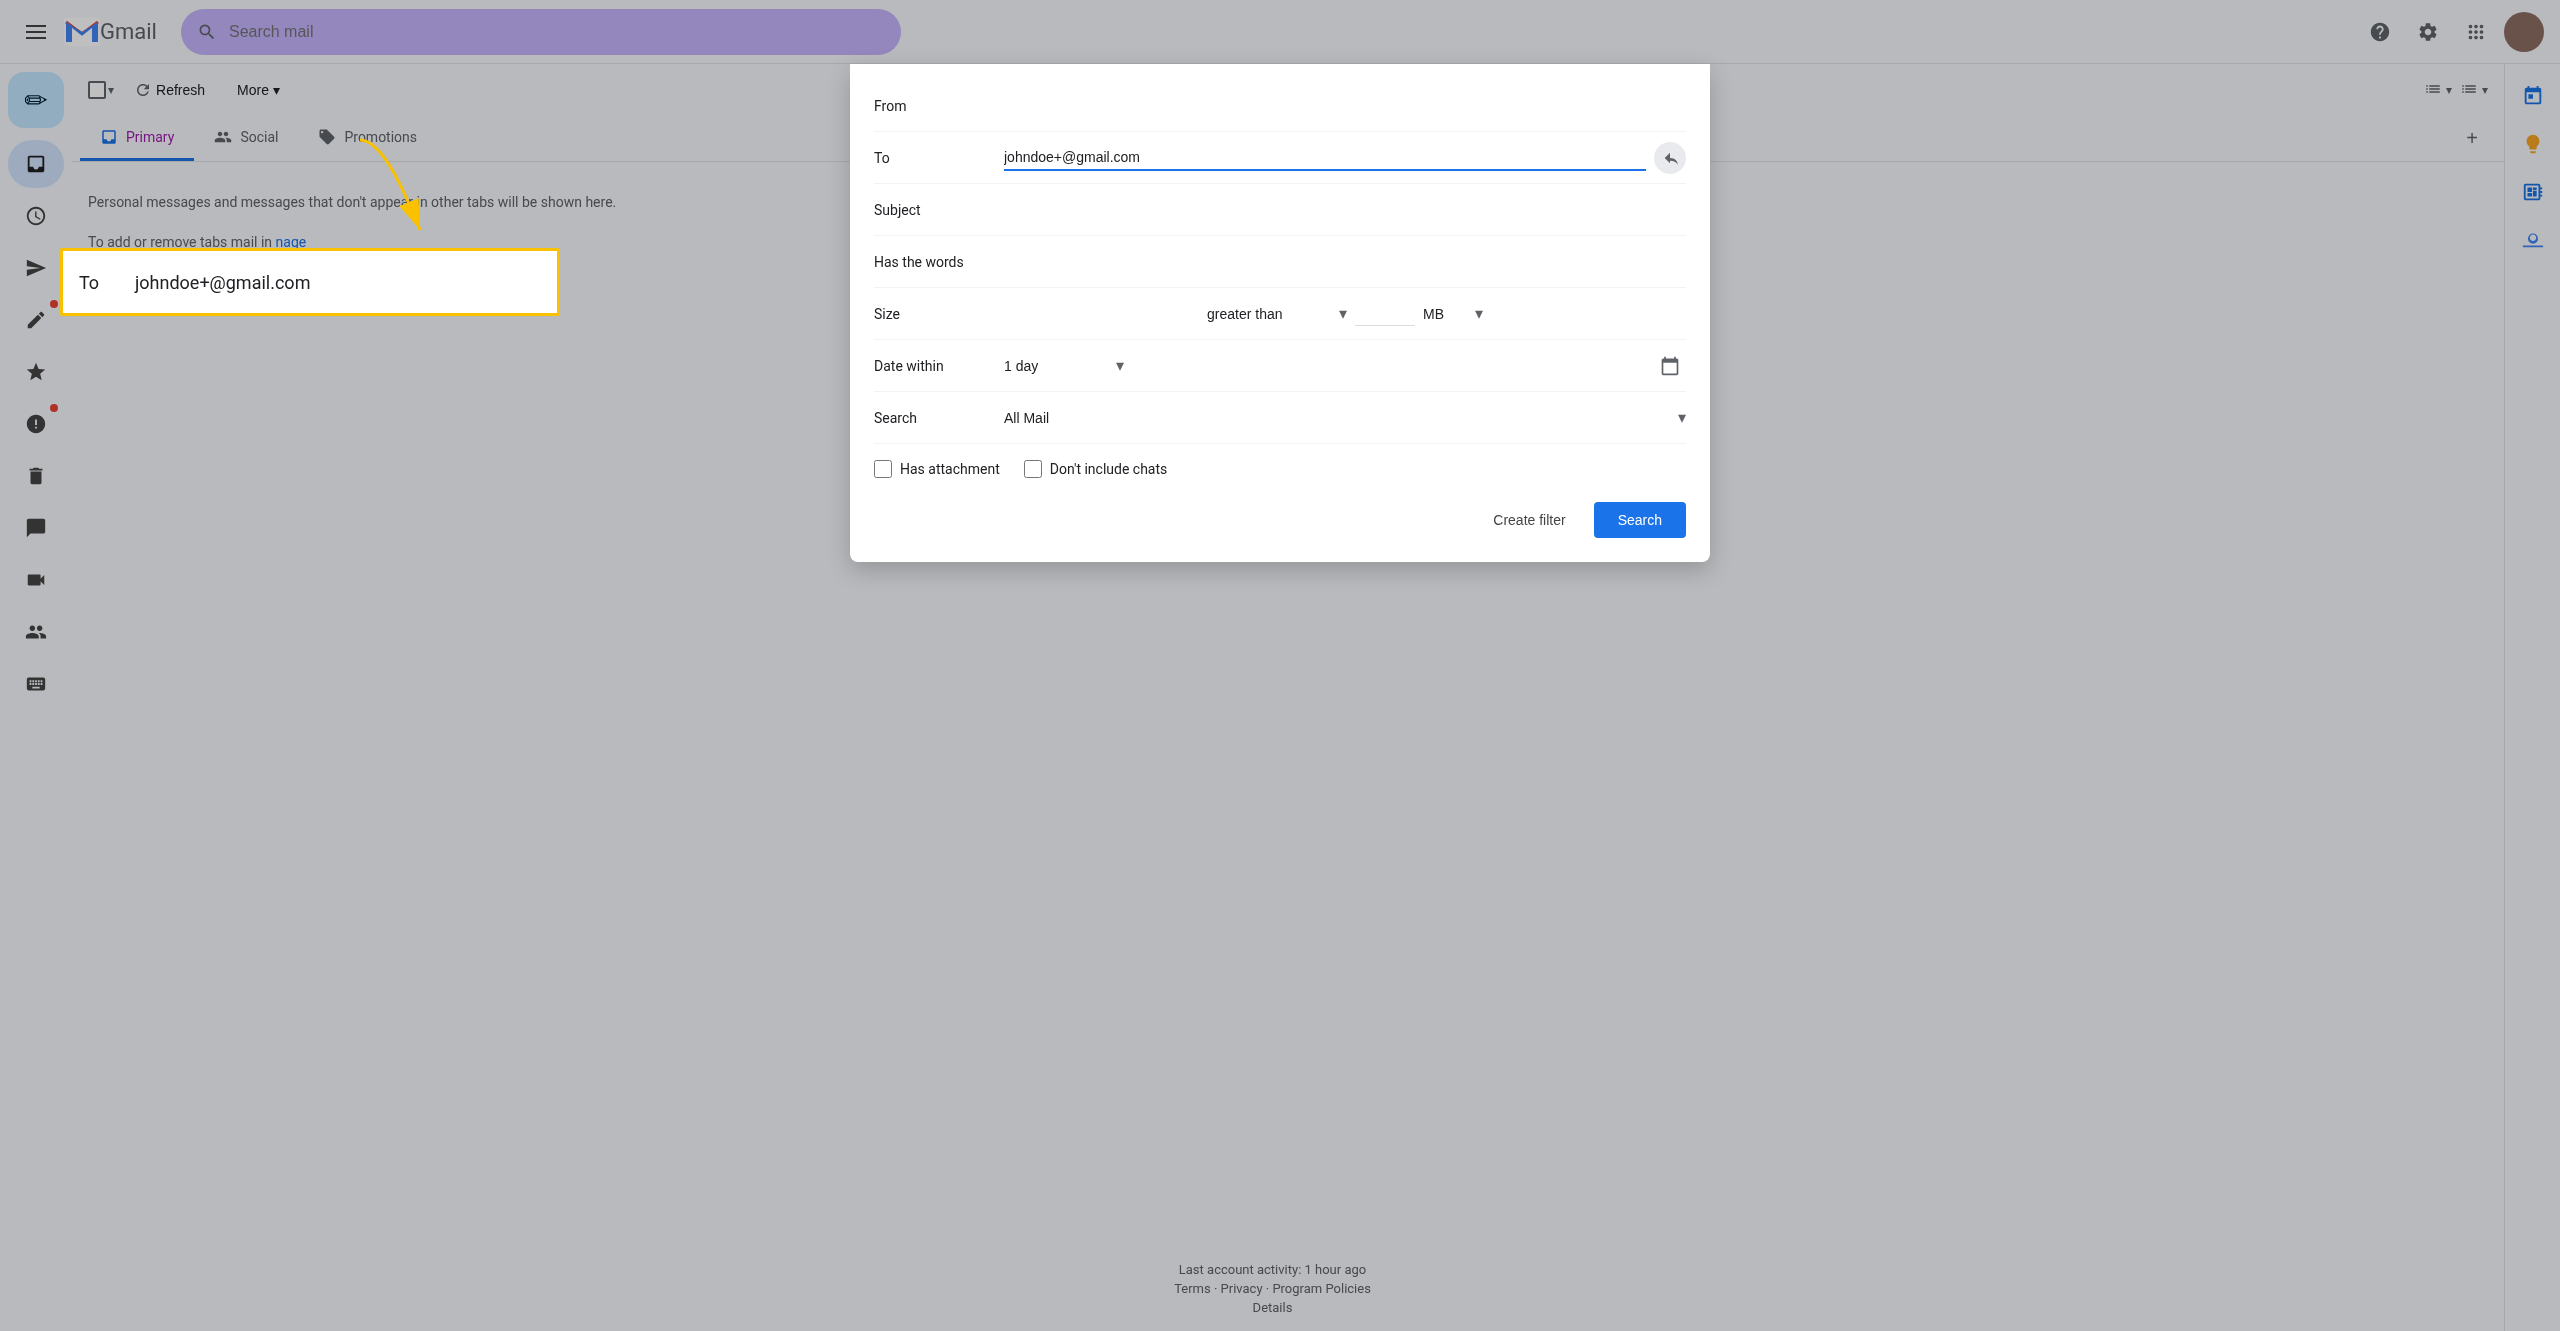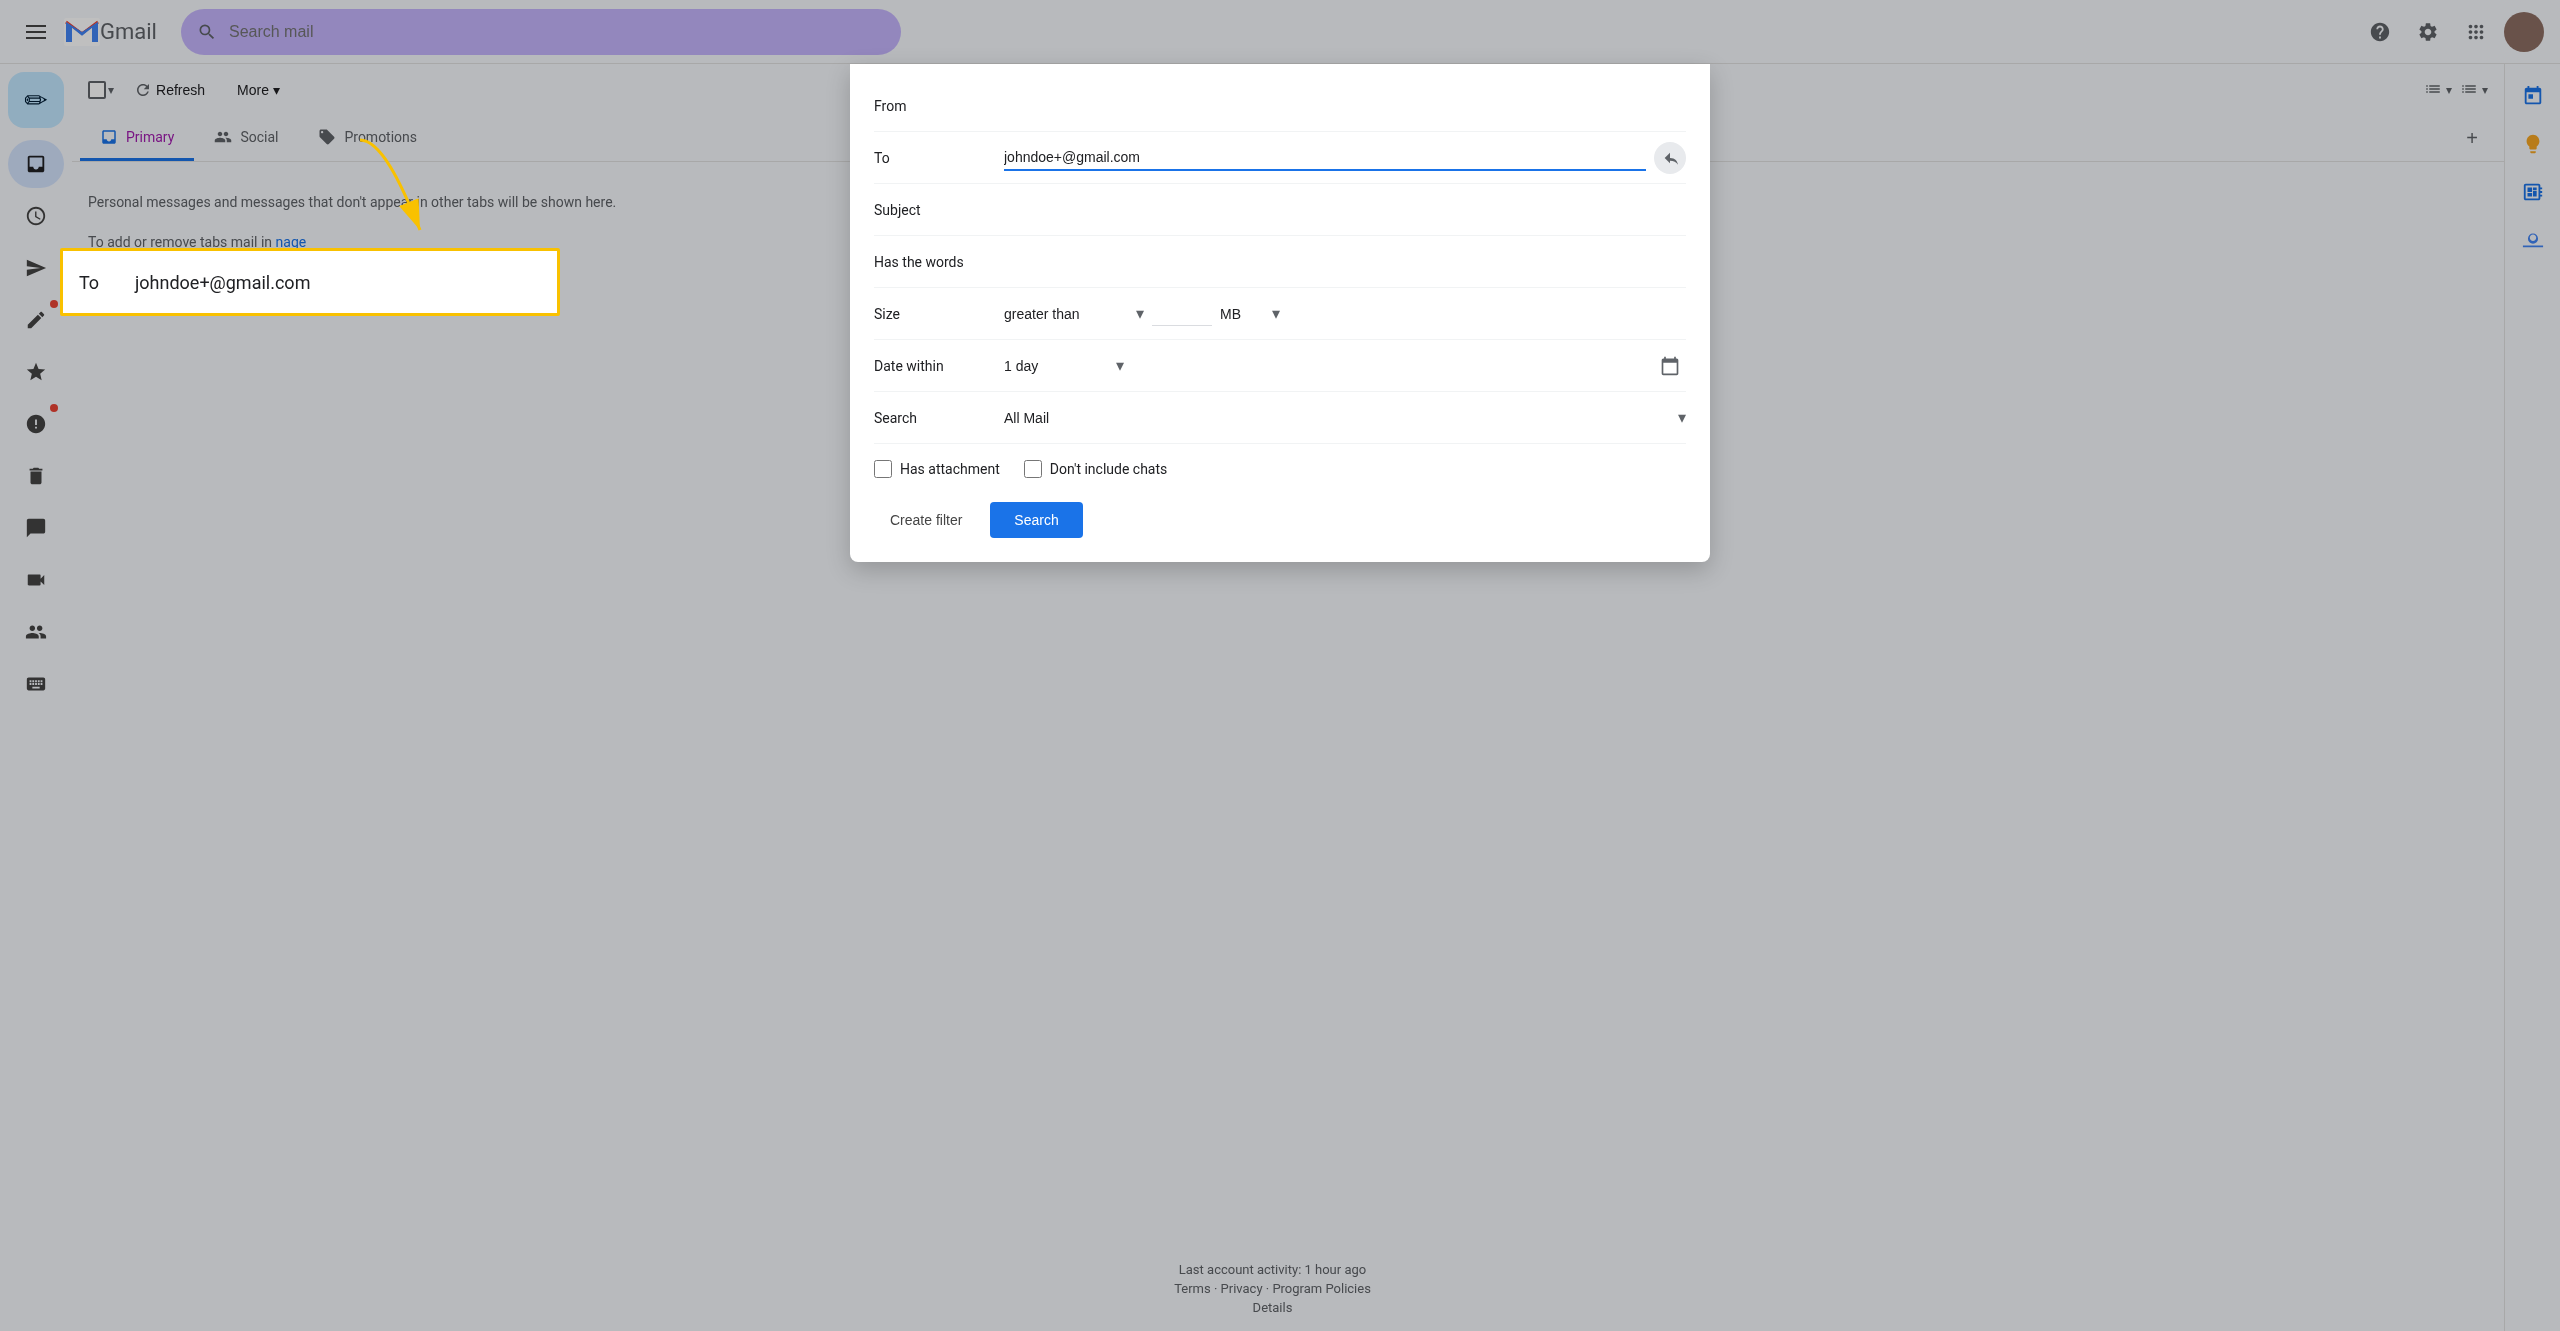--- a/index.html
+++ b/index.html
@@ -306,21 +306,21 @@
     }
     .select-arrow {
       position: absolute;
       right: 0;
       pointer-events: none;
       color: #5f6368;
       font-size: 16px;
     }
 
     .size-row {
-      display: flex; align-items: center; gap: 8px; flex: 1;
+      display: flex; align-items: center; gap: 8px; flex: 1; justify-content: center;
     }
     .size-number-input {
       border: none;
       border-bottom: 1px solid #dadce0;
       outline: none;
       font-size: 14px;
       width: 60px;
       padding: 4px 0;
       background: transparent;
     }
@@ -353,20 +353,21 @@
     }
     .checkbox-item input[type="checkbox"] {
       width: 18px; height: 18px;
       cursor: pointer;
       accent-color: #1a73e8;
     }
 
     
     .modal-footer {
       display: flex;
+      justify-content: flex-end;
       align-items: center;
       gap: 12px;
       padding-top: 16px;
     }
     .create-filter-btn {
       background: transparent;
       border: none;
       padding: 8px 16px;
       font-size: 14px;
       color: #444;

